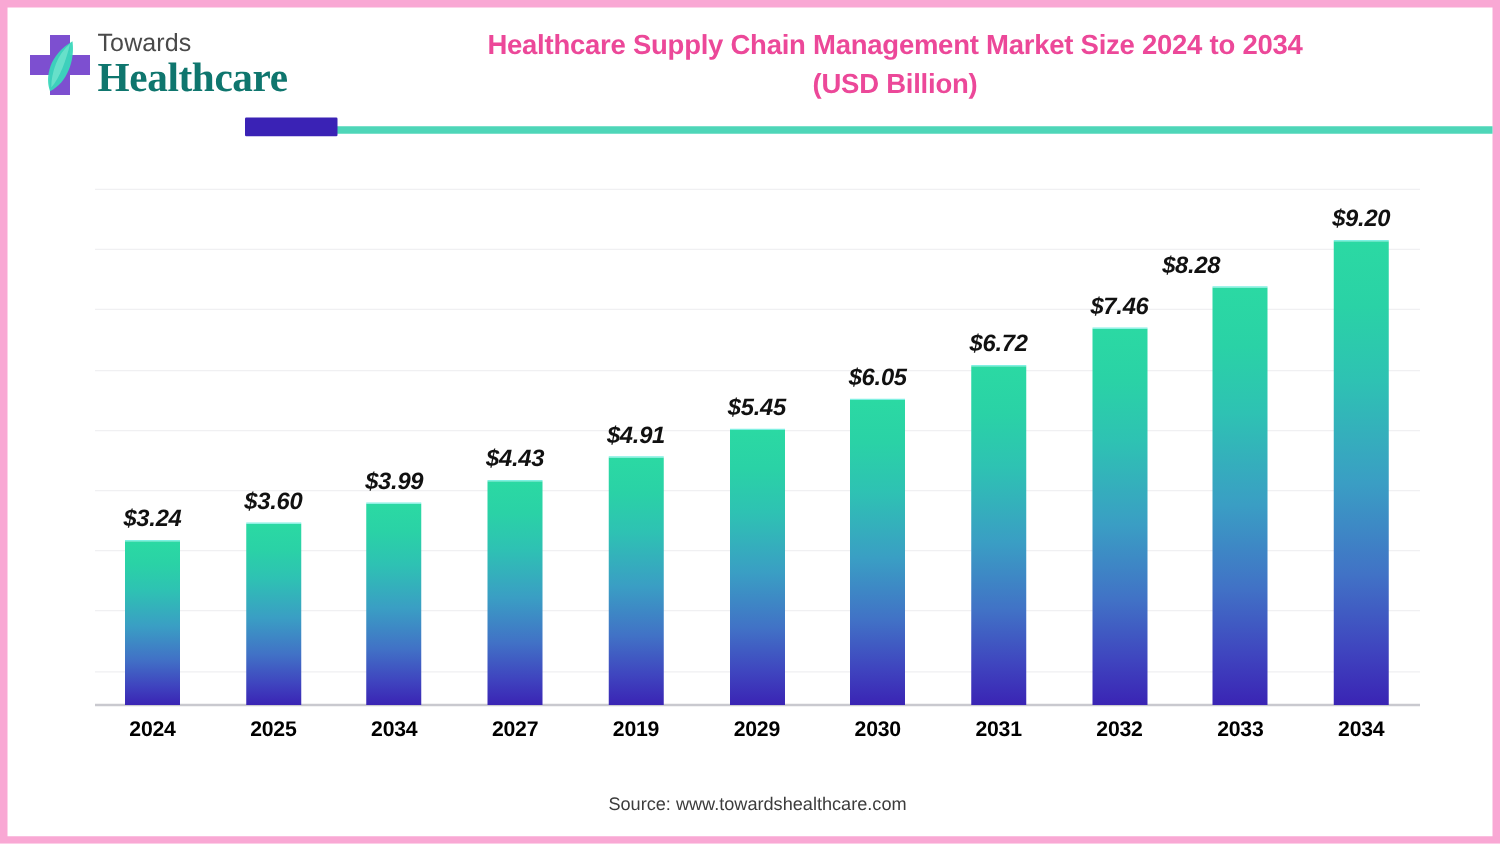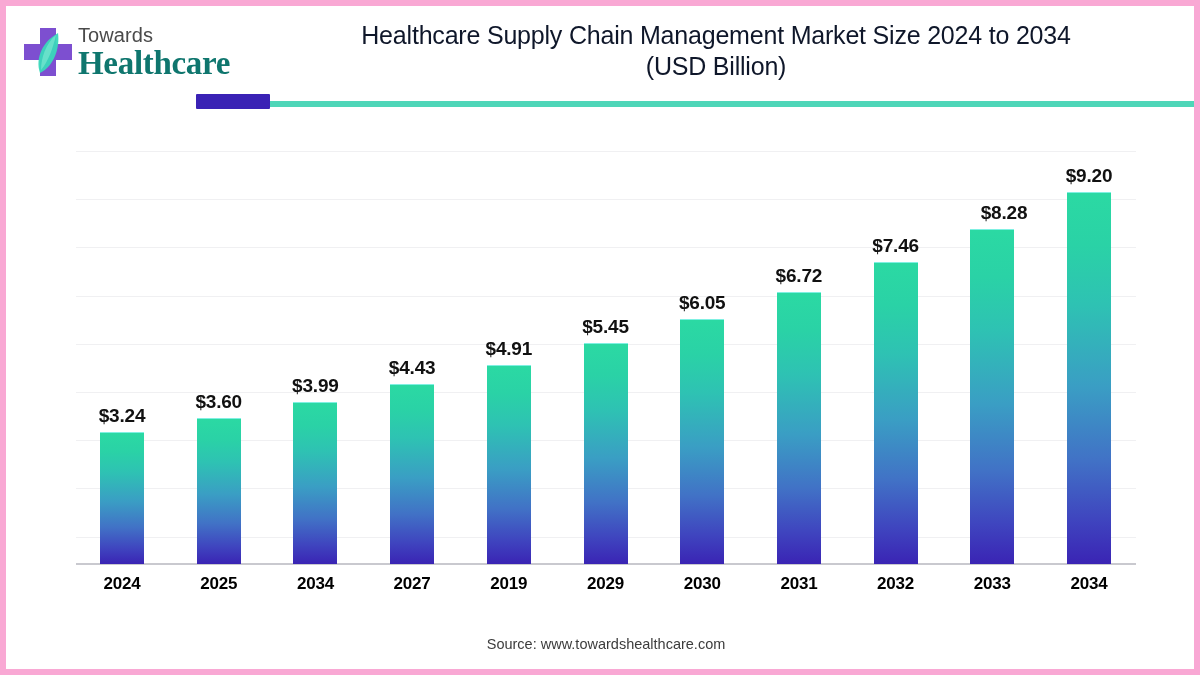--- a/index.html
+++ b/index.html
@@ -63,24 +63,24 @@
 
   #title-wrap {
     position: absolute;
     left: 250px;
     top: 14px;
     width: 920px;
     text-align: center;
   }
   #chart-title {
     font-family: "Liberation Sans", sans-serif;
-    font-weight: normal;
-    font-size: 25px;
+    font-weight: bold;
+    font-size: 22px;
     line-height: 31px;
-    color: #0f172a;
+    color: #ec4899;
     letter-spacing: -0.2px;
   }
 
   
   #divider-teal {
     position: absolute;
     left: 190px;
     top: 95px;
     width: 1000px;
     height: 6px;
@@ -136,20 +136,21 @@
   }
   .bar-value {
     position: absolute;
     width: 120px;
     text-align: center;
     font-family: "Liberation Sans", sans-serif;
     font-weight: bold;
     font-size: 19px;
     color: #111111;
     letter-spacing: -0.2px;
+    font-style: italic;
   }
   .bar-cat {
     position: absolute;
     top: 568px;
     width: 120px;
     text-align: center;
     font-family: "Liberation Sans", sans-serif;
     font-weight: bold;
     font-size: 17px;
     color: #000000;
@@ -225,21 +226,21 @@
       <div class="bar-value" style="left: 442.8px; top: 331.999px;">$4.91</div>
       <div class="bar" style="left: 577.5px; top: 337.223px; height: 219.777px;"></div>
       <div class="bar-value" style="left: 539.5px; top: 310.223px;">$5.45</div>
       <div class="bar" style="left: 674.2px; top: 313.027px; height: 243.973px;"></div>
       <div class="bar-value" style="left: 636.2px; top: 286.027px;">$6.05</div>
       <div class="bar" style="left: 770.9px; top: 286.009px; height: 270.991px;"></div>
       <div class="bar-value" style="left: 732.9px; top: 259.009px;">$6.72</div>
       <div class="bar" style="left: 867.6px; top: 256.167px; height: 300.833px;"></div>
       <div class="bar-value" style="left: 829.6px; top: 229.167px;">$7.46</div>
       <div class="bar" style="left: 964.3px; top: 223.1px; height: 333.9px;"></div>
-      <div class="bar-value" style="left: 938px; top: 196.1px;">$8.28</div>
+      <div class="bar-value" style="left: 887px; top: 196.1px;">$8.28</div>
       <div class="bar" style="left: 1061px; top: 186px; height: 371px;"></div>
       <div class="bar-value" style="left: 1023px; top: 159px;">$9.20</div>
     </div>
   <div id="cats-layer">
       <div class="bar-cat" style="left: 56px;">2024</div>
       <div class="bar-cat" style="left: 152.7px;">2025</div>
       <div class="bar-cat" style="left: 249.4px;">2034</div>
       <div class="bar-cat" style="left: 346.1px;">2027</div>
       <div class="bar-cat" style="left: 442.8px;">2019</div>
       <div class="bar-cat" style="left: 539.5px;">2029</div>

